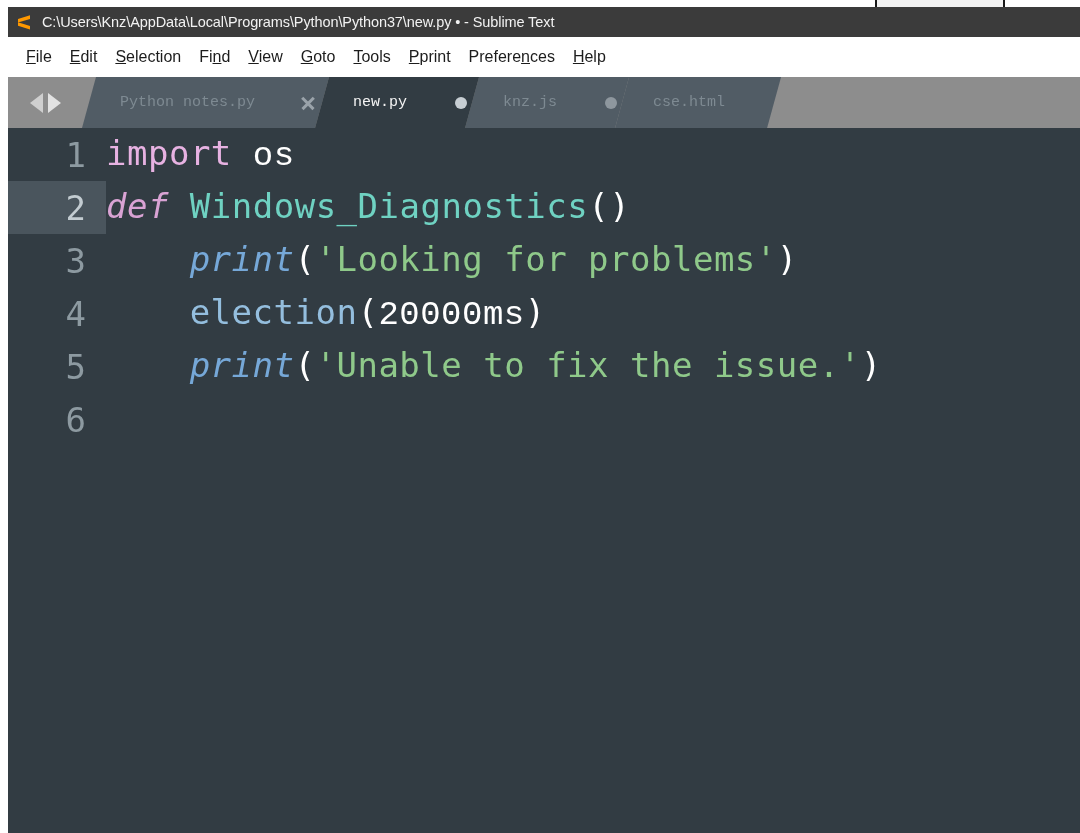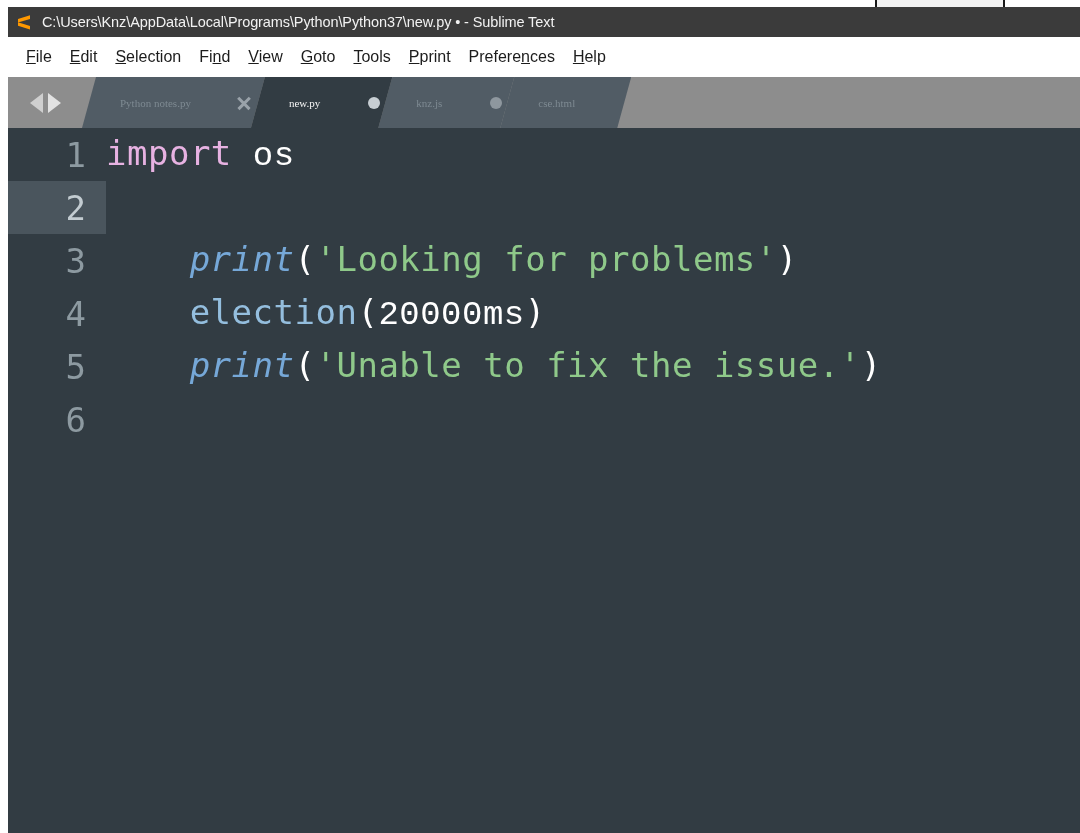--- a/index.html
+++ b/index.html
@@ -135,24 +135,24 @@
     margin-right: -14px;
     clip-path: polygon(14px 0, 100% 0, calc(100% - 14px) 100%, 0 100%);
     background: #515c65;
     cursor: default;
   }
   .tab.active {
     background: #323c43;
     z-index: 4;
   }
   .tab-label {
-    font-size: 11px;
+    font-size: 15px;
     color: #7e8a92;
     white-space: nowrap;
-    font-family: Liberation Serif, serif;
+    font-family: Liberation Mono, monospace;
     text-align: center;
   }
   .tab.active .tab-label {
     color: #f4f4f4;
   }
   .tab-close {
     margin-left: 44px;
     width: 18px; height: 18px;
     position: relative;
     flex: none;
@@ -285,20 +285,21 @@
       </div>
   </div>
 
   <div class="editor" id="editor">
       <div class="code-line">
         <div class="gutter">1</div>
         <div class="code-text"><span class="tok-import">import</span><span class="tok-plain"> </span><span class="tok-plain">os</span></div>
       </div>
       <div class="code-line current">
         <div class="gutter">2</div>
+        <div class="code-text"><span class="tok-keyword">def</span><span class="tok-plain"> </span><span class="tok-func">Windows_Diagnostics</span><span class="tok-punct">()</span></div>
       </div>
       <div class="code-line">
         <div class="gutter">3</div>
         <div class="code-text"><span class="tok-plain">    </span><span class="tok-builtin">print</span><span class="tok-punct">(</span><span class="tok-string">'Looking for problems'</span><span class="tok-punct">)</span></div>
       </div>
       <div class="code-line">
         <div class="gutter">4</div>
         <div class="code-text"><span class="tok-plain">    </span><span class="tok-call">election</span><span class="tok-punct">(</span><span class="tok-plain">20000ms</span><span class="tok-punct">)</span></div>
       </div>
       <div class="code-line">

